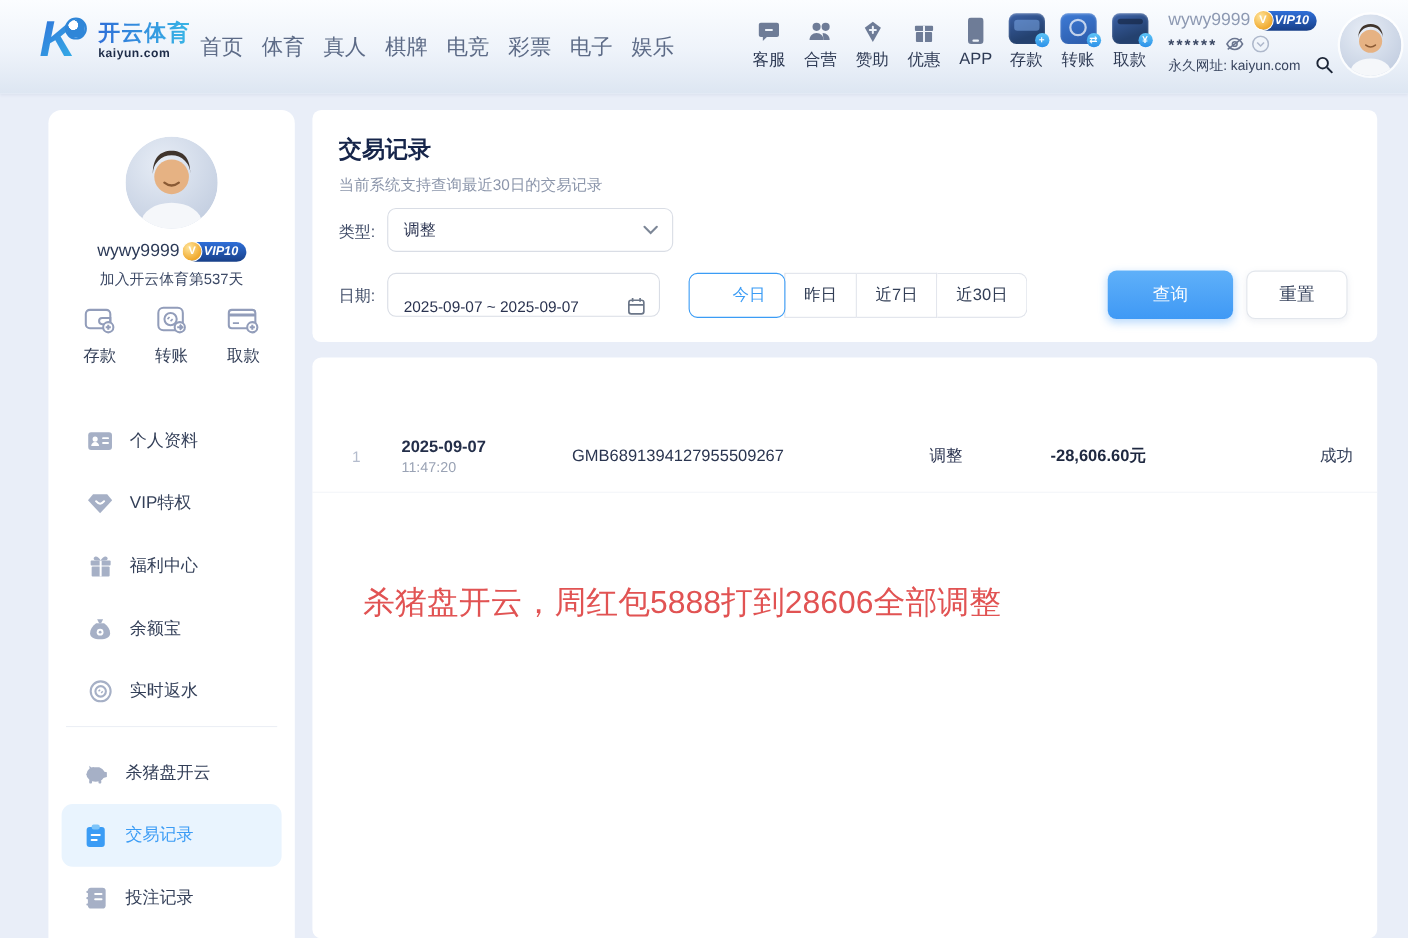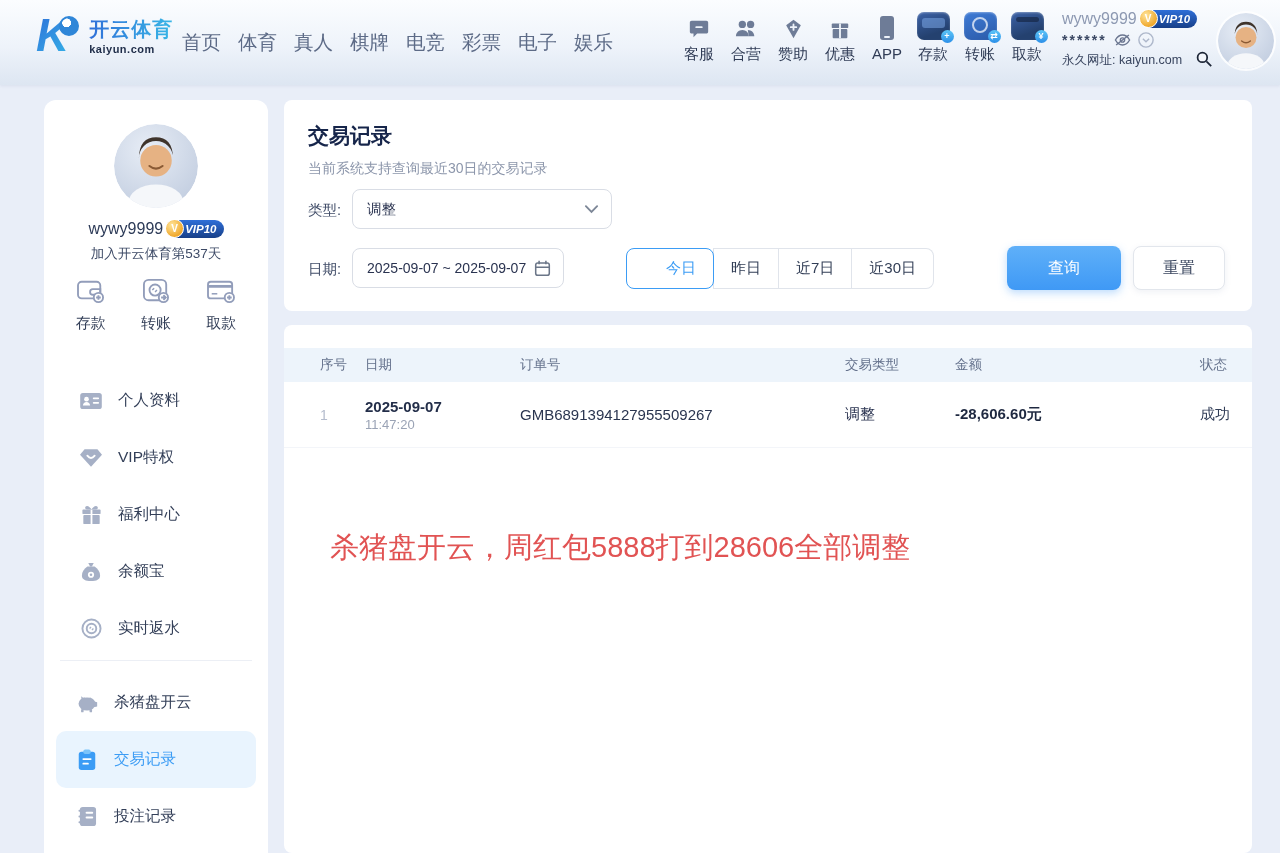--- a/index.html
+++ b/index.html
@@ -70,22 +70,22 @@
   .sb-divider { position:absolute; left:16px; right:16px; top:560px; height:1px; background:#eceff5; }
 
   
   .filter-card { position:absolute; left:284px; top:100px; width:968px; height:211px; background:#fff; border-radius:8px; }
   .f-title { position:absolute; left:24px; top:22px; font-size:21px; font-weight:bold; color:#16254a; }
   .f-sub { position:absolute; left:24px; top:60px; font-size:14px; color:#8c96ab;text-align:center; }
   .f-label { position:absolute; font-size:14.5px; color:#414d68; }
   .select-box { position:absolute; left:68px; top:89px; width:260px; height:40px; border:1px solid #d9dde5; border-radius:8px;
     display:flex; align-items:center; padding:0 12px 0 14px; cursor:pointer; background:#fff; }
   .select-box .val { flex:1; font-size:14.5px; color:#2a3350; }
-  .date-box { position:absolute; left:68px; top:148px; width:212px; height:40px; border:1px solid #d9dde5; border-radius:8px;
-    display:flex; align-items:center; padding:0 12px 0 14px; cursor:pointer; background:#fff; }
+  .date-box { position:absolute; left:68px; top:148px; width:248px; height:40px; border:1px solid #d9dde5; border-radius:8px;
+    display:flex; align-items:flex-end; padding:0 12px 0 14px; cursor:pointer; background:#fff; }
   .date-box .val { flex:1; font-size:14px; color:#2a3350; }
   .range-group { position:absolute; left:342px; top:148px; height:41px; display:flex; }
   .range-btn { height:41px; padding:0 17px; display:flex; align-items:center; font-size:15px; color:#323e56;
     border:1px solid #e0e4eb; border-left:none; cursor:pointer; background:#fff; }
   .range-btn:nth-child(2) { border-left:1px solid #e0e4eb; border-radius:0; }
   .range-btn:last-child { border-radius:0 8px 8px 0; }
   .range-btn.active { border:1.5px solid #3b9cf5 !important; border-radius:8px; color:#3b9cf5; margin-right:-1px; z-index:2; background:#fff;padding-left:39px; }
   .btn-search { position:absolute; left:723px; top:146px; width:114px; height:44px; border:none; border-radius:8px;
     background:linear-gradient(180deg,#5fb0f9,#3f99f5); color:#fff; font-size:16px; cursor:pointer; box-shadow:0 3px 8px rgba(63,153,245,.35); }
   .btn-reset { position:absolute; left:849px; top:146px; width:92px; height:44px; border:1px solid #e2e6ec; border-radius:8px;
@@ -461,28 +461,20 @@
     <button class="range-btn">昨日</button>
     <button class="range-btn">近7日</button>
     <button class="range-btn">近30日</button>
   </div>
 
   <button class="btn-search">查询</button>
   <button class="btn-reset">重置</button>
 </div>
 
 <div class="table-card">
-  <div class="t-head t-grid">
-    <span>序号</span>
-    <span>日期</span>
-    <span>订单号</span>
-    <span>交易类型</span>
-    <span>金额</span>
-    <span>状态</span>
-  </div>
 
   <div class="t-row t-grid">
     <span class="c-seq">1</span>
     <span class="c-date">
       <div class="d">2025-09-07</div>
       <div class="t">11:47:20</div>
     </span>
     <span class="c-order">GMB6891394127955509267</span>
     <span class="c-type">调整</span>
     <span class="c-amount">-28,606.60元</span>

